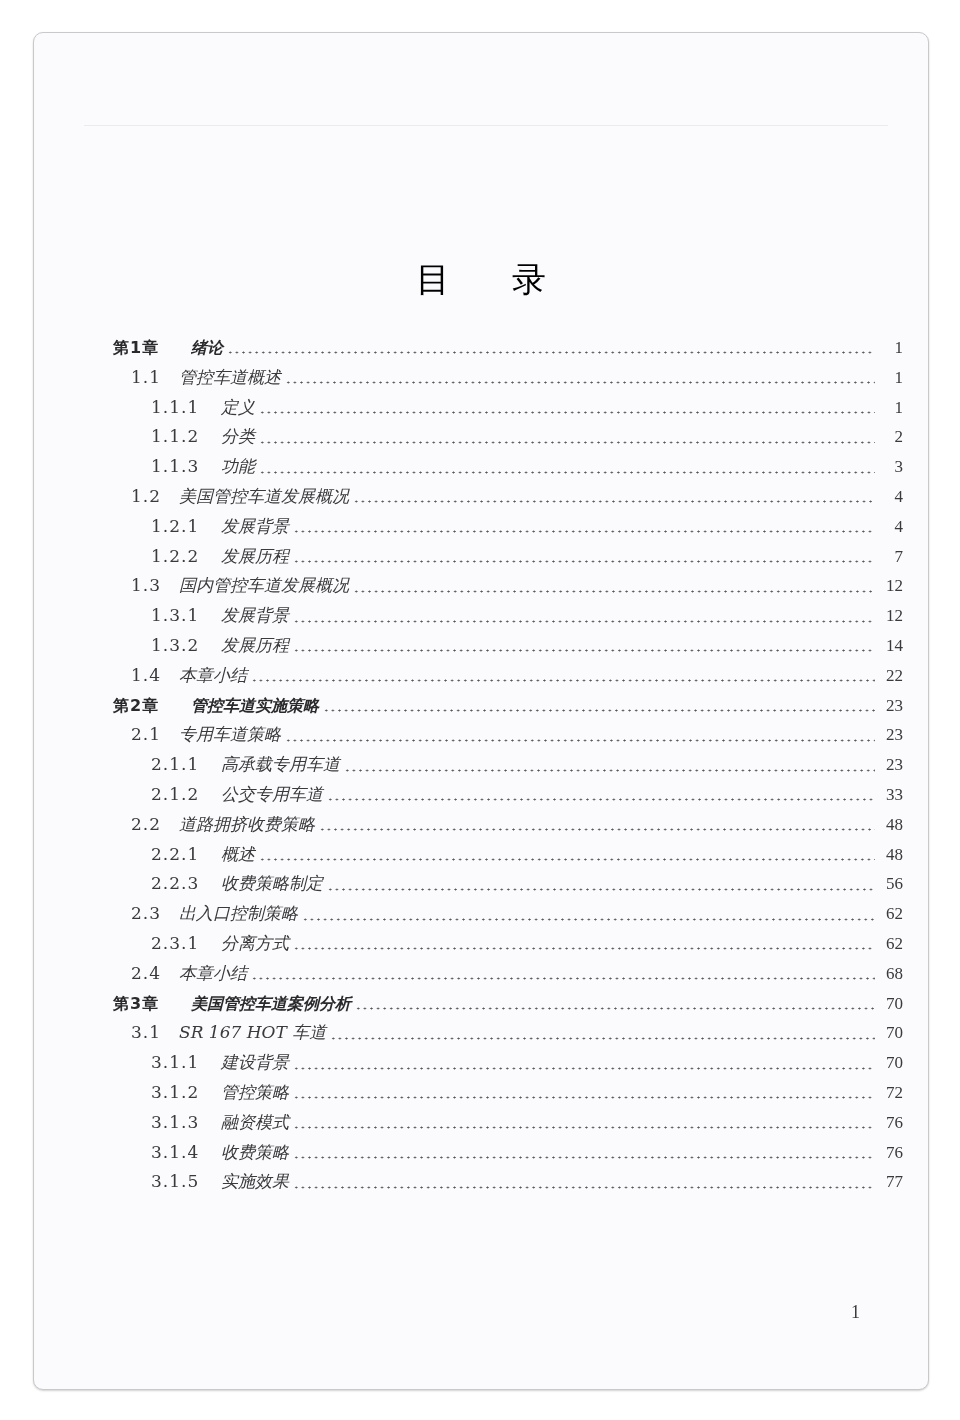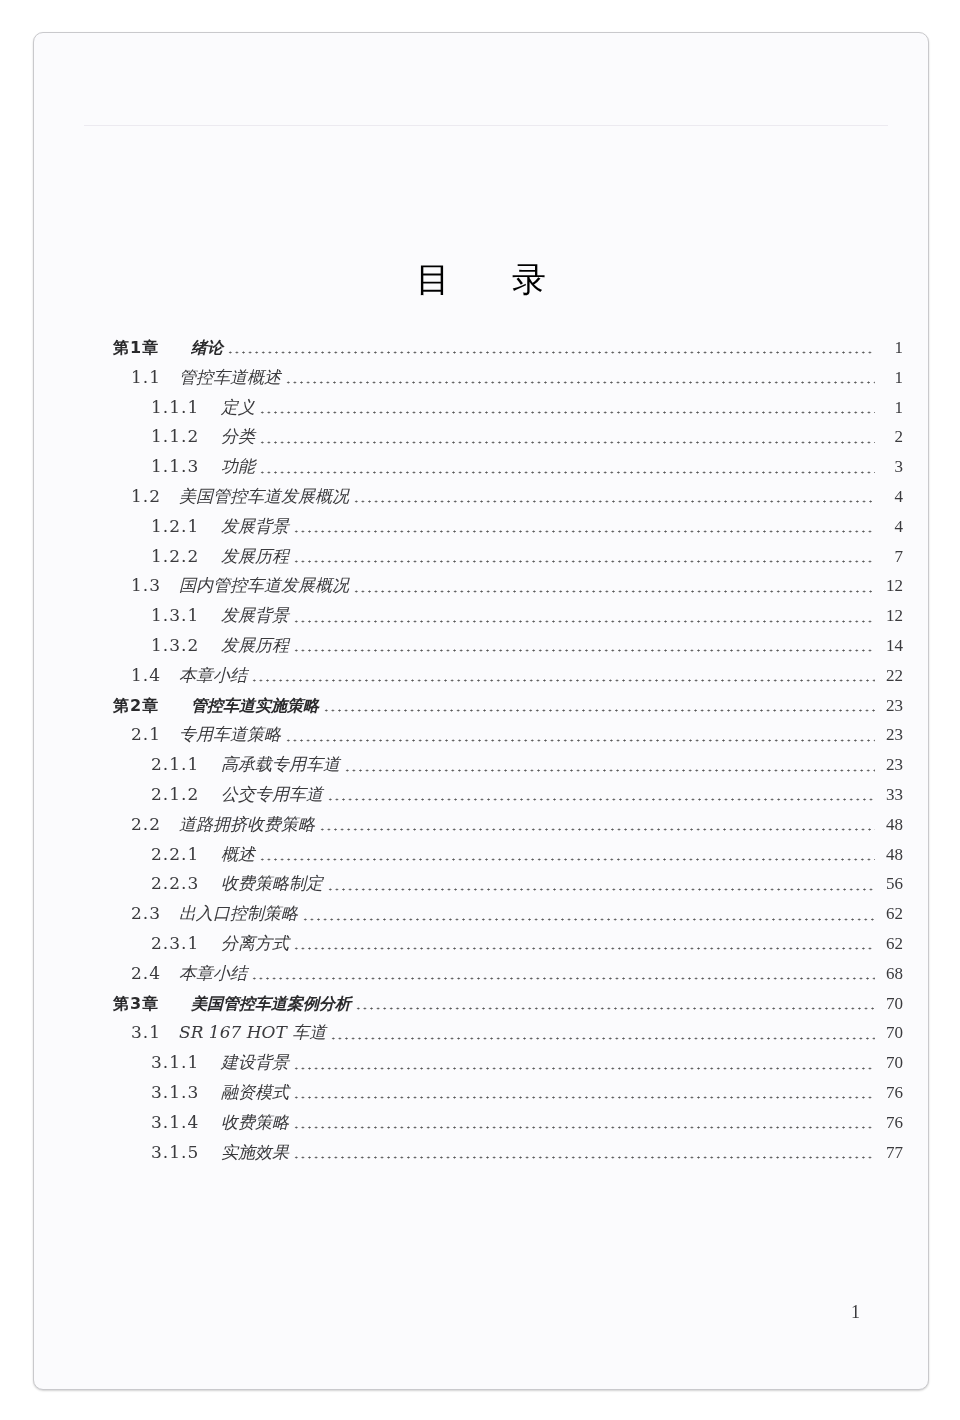--- a/index.html
+++ b/index.html
@@ -267,20 +267,26 @@
         <span class="leader"></span>
         <span class="page-num">70</span>
       </div>
       <div class="toc-row level-2">
         <span class="num">3.1.1</span>
         <span class="label">建设背景</span>
         <span class="leader"></span>
         <span class="page-num">70</span>
       </div>
       <div class="toc-row level-2">
+        <span class="num">3.1.2</span>
+        <span class="label">管控策略</span>
+        <span class="leader"></span>
+        <span class="page-num">72</span>
+      </div>
+      <div class="toc-row level-2">
         <span class="num">3.1.3</span>
         <span class="label">融资模式</span>
         <span class="leader"></span>
         <span class="page-num">76</span>
       </div>
       <div class="toc-row level-2">
         <span class="num">3.1.4</span>
         <span class="label">收费策略</span>
         <span class="leader"></span>
         <span class="page-num">76</span>

